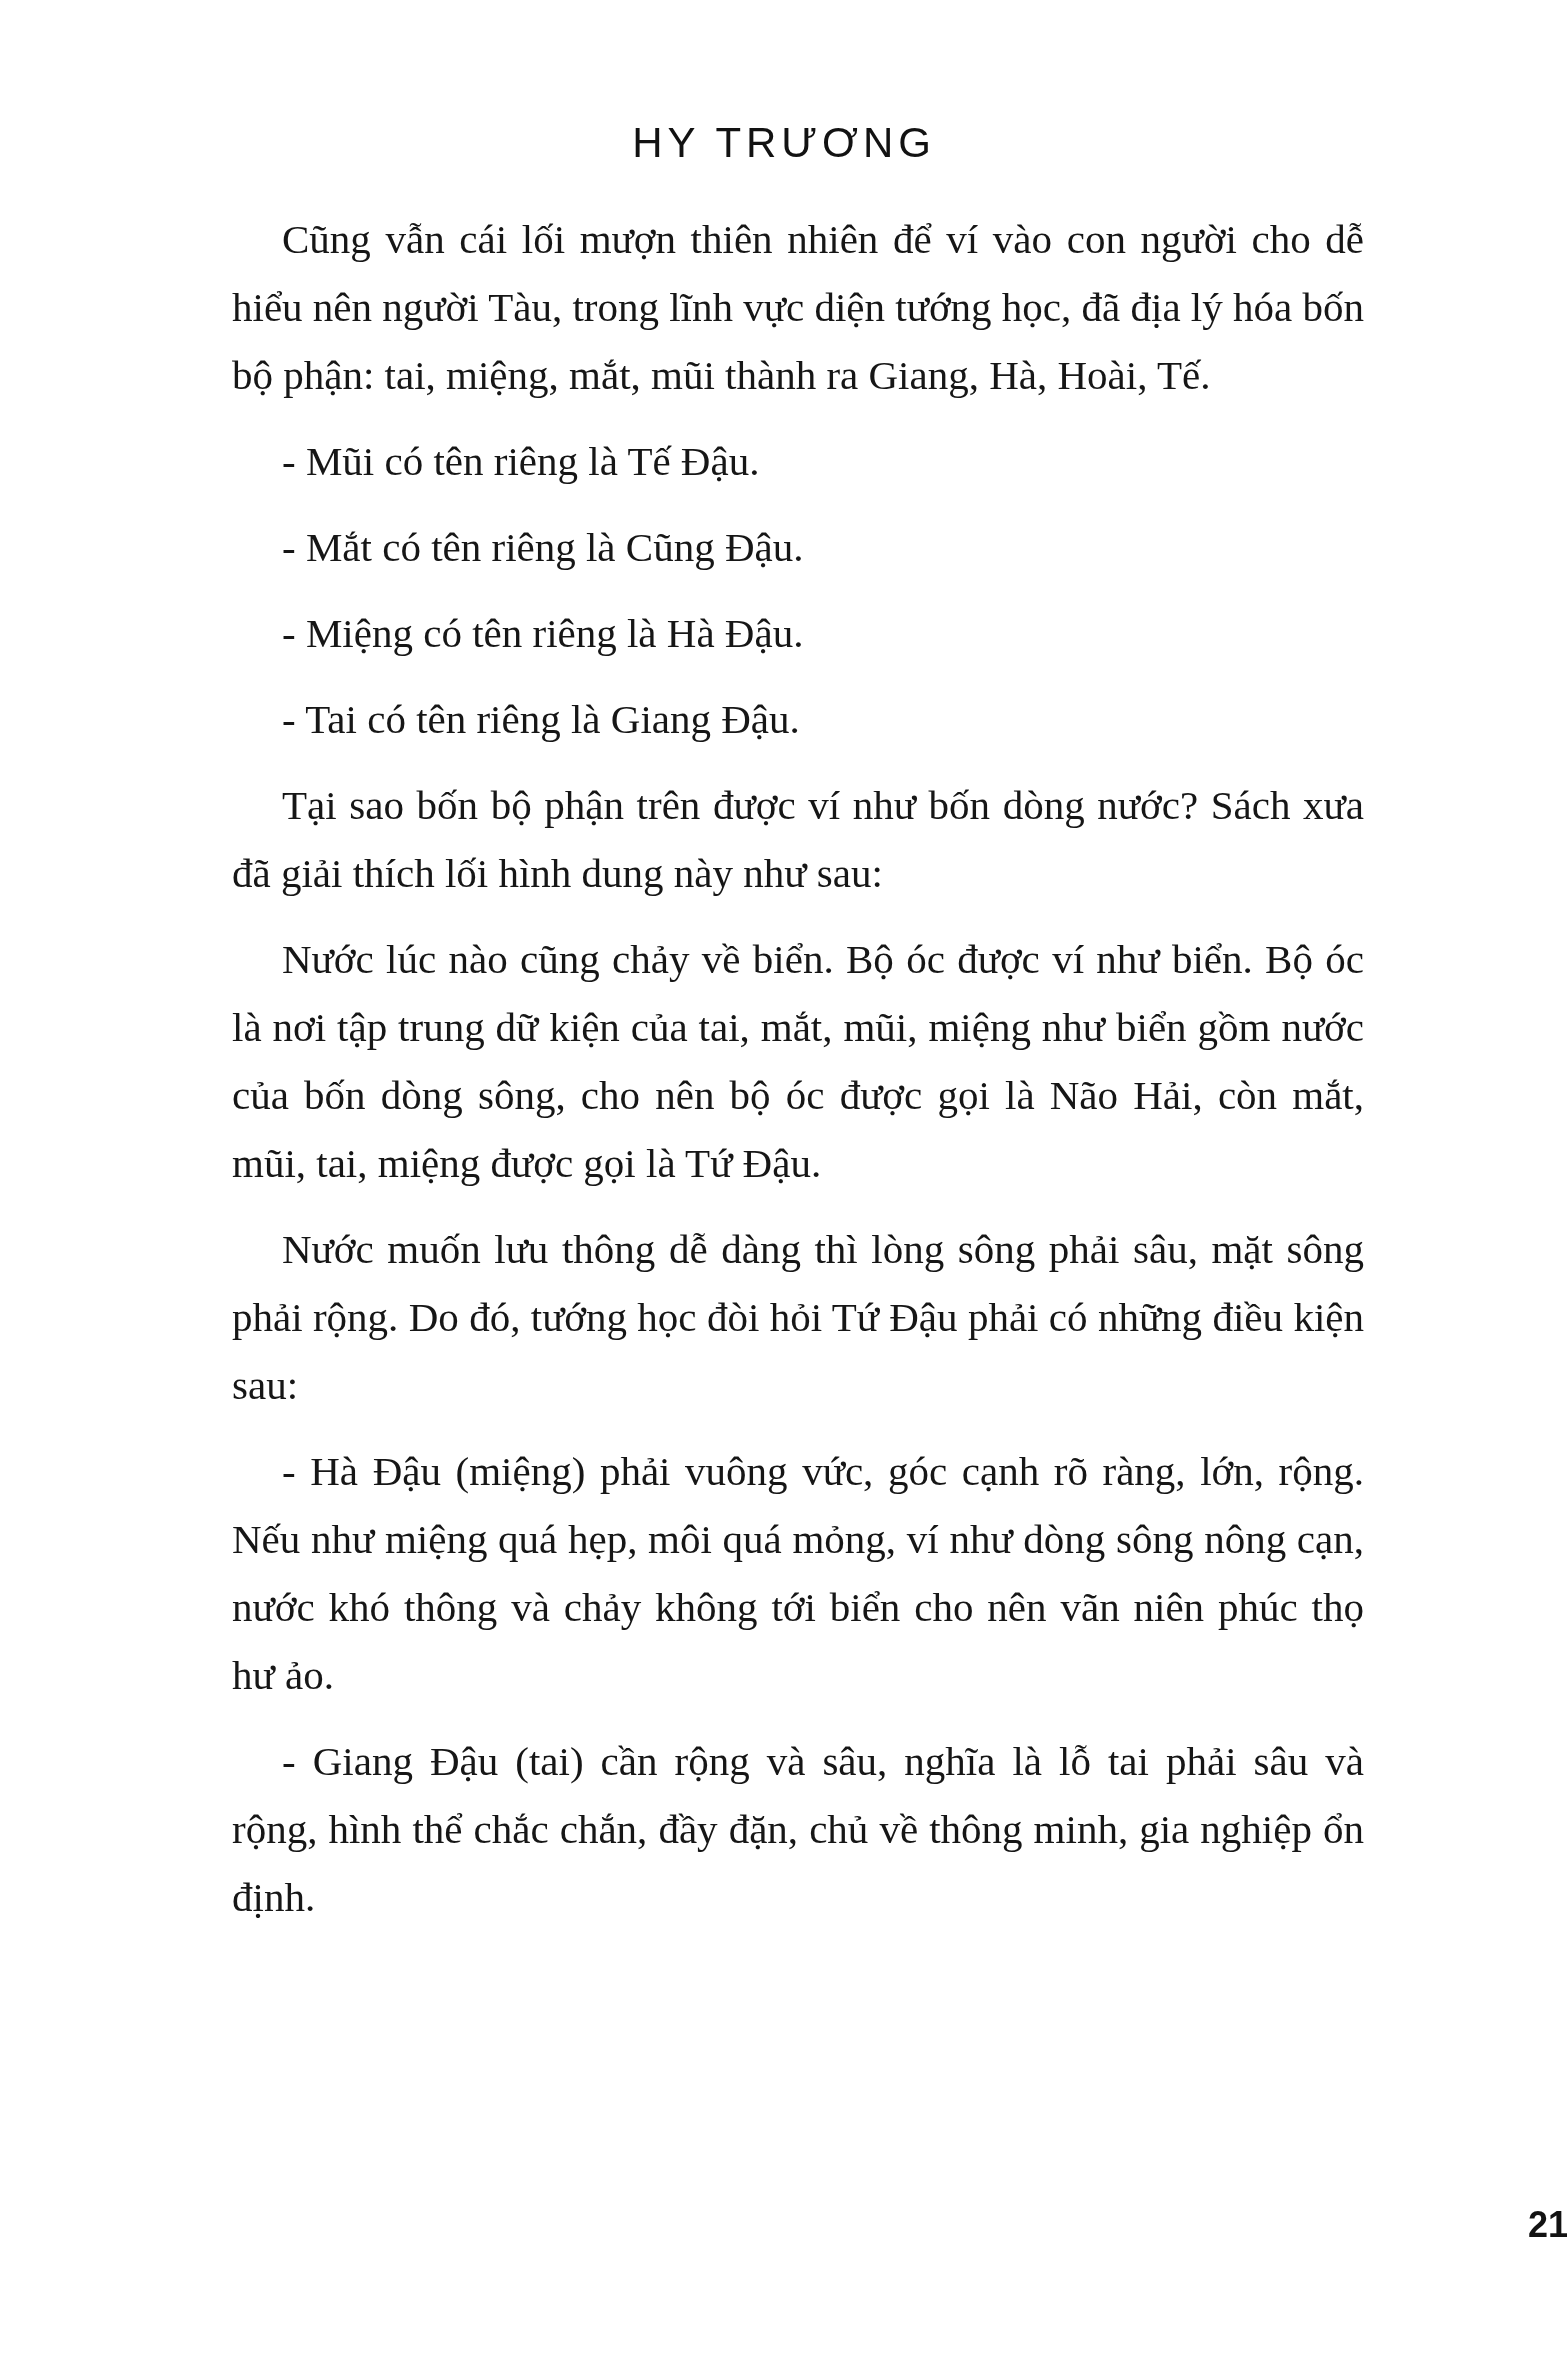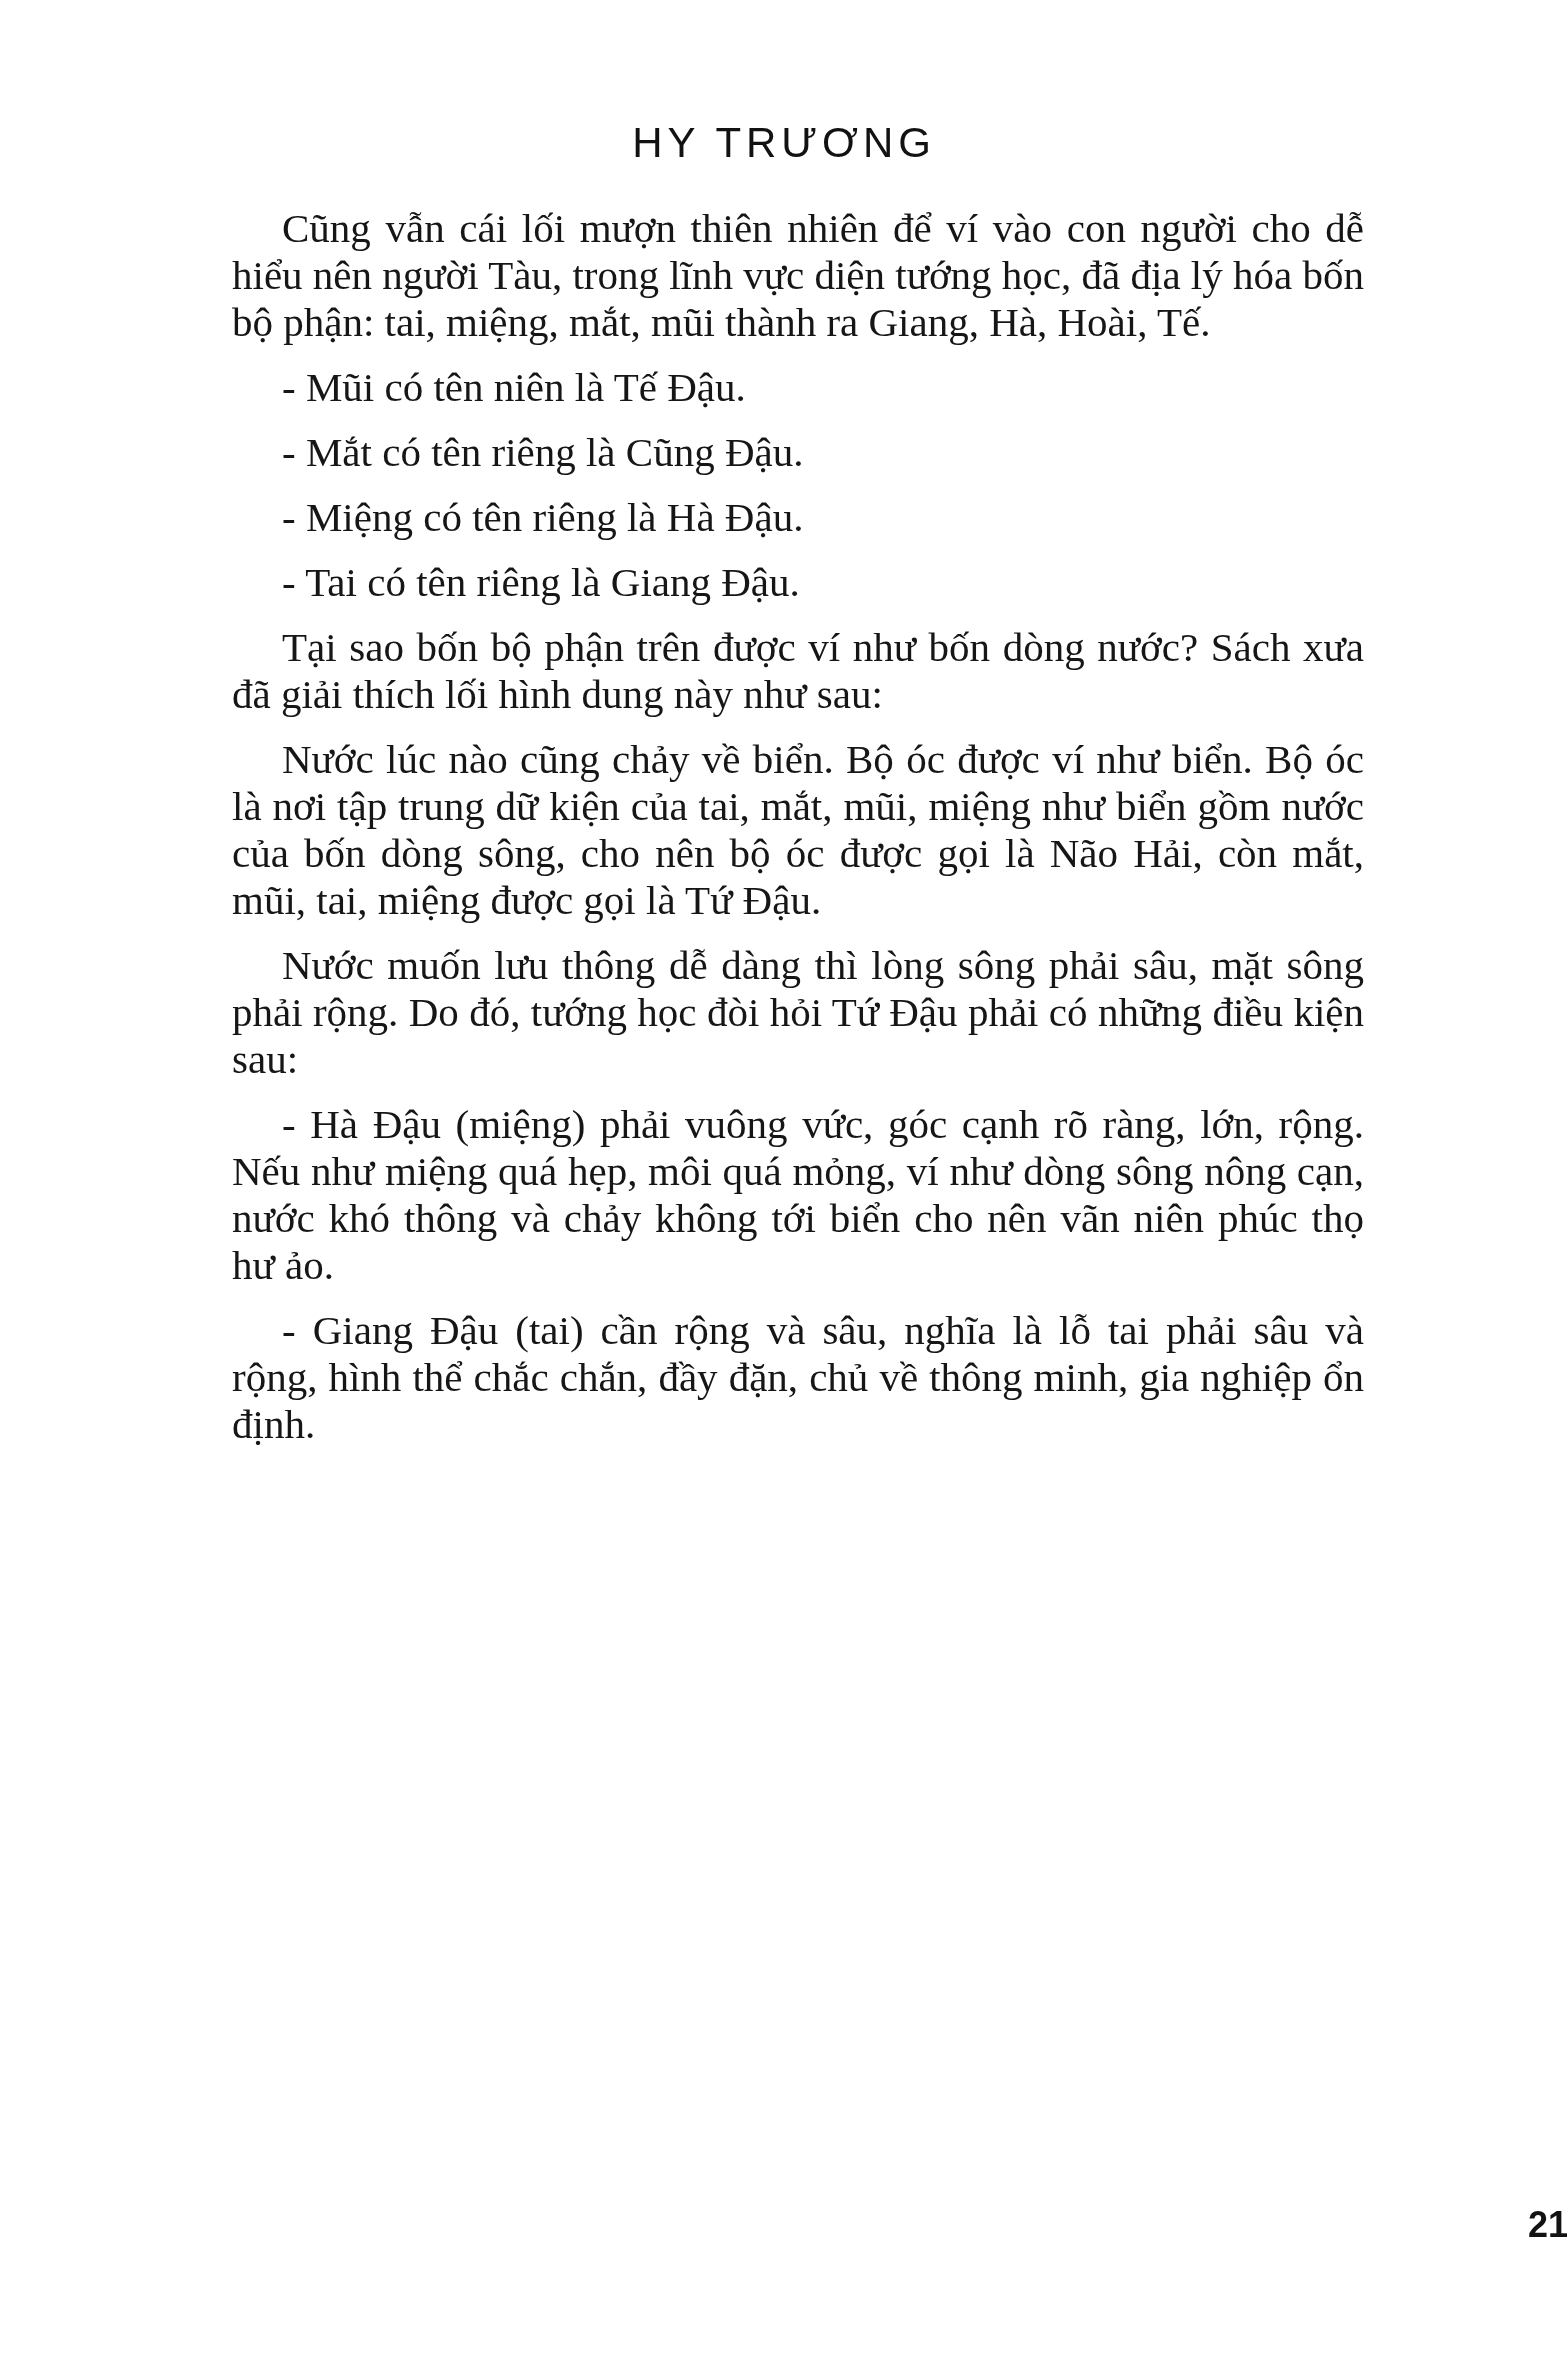--- a/index.html
+++ b/index.html
@@ -29,21 +29,21 @@
     color: #121212;
   }
 
   .text-block {
     position: absolute;
     top: 205px;
     left: 232px;
     width: 1132px;
     font-family: "Liberation Serif", "DejaVu Serif", serif;
     font-size: 41px;
-    line-height: 47px;
+    line-height: 68px;
     text-align: justify;
     color: #161616;
   }
 
   .text-block p,
   .text-block h2 {
     text-indent: 50px;
     margin-bottom: 18px;
   }
 
@@ -70,21 +70,21 @@
 </head>
 <body>
 
 <div class="page">
 
   <div class="running-head">HY TRƯƠNG</div>
 
   <div class="text-block">
     <p>Cũng vẫn cái lối mượn thiên nhiên để ví vào con người cho dễ hiểu nên người Tàu, trong lĩnh vực diện tướng học, đã địa lý hóa bốn bộ phận: tai, miệng, mắt, mũi thành ra Giang, Hà, Hoài, Tế.</p>
 
-    <p>- Mũi có tên niên là Tế Đậu.</p>
+    <p>- Mũi có tên riêng là Tế Đậu.</p>
 
     <p>- Mắt có tên riêng là Cũng Đậu.</p>
 
     <p>- Miệng có tên riêng là Hà Đậu.</p>
 
     <p>- Tai có tên riêng là Giang Đậu.</p>
 
     <p>Tại sao bốn bộ phận trên được ví như bốn dòng nước? Sách xưa đã giải thích lối hình dung này như sau:</p>
 
     <p>Nước lúc nào cũng chảy về biển. Bộ óc được ví như biển. Bộ óc là nơi tập trung dữ kiện của tai, mắt, mũi, miệng như biển gồm nước của bốn dòng sông, cho nên bộ óc được gọi là Não Hải, còn mắt, mũi, tai, miệng được gọi là Tứ Đậu.</p>

